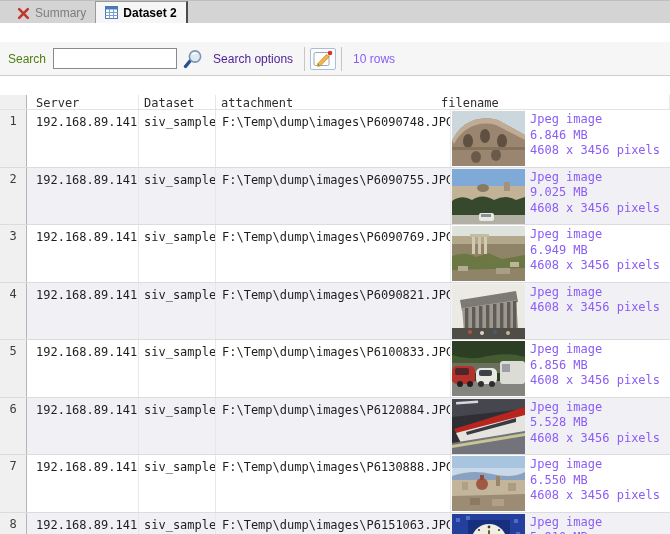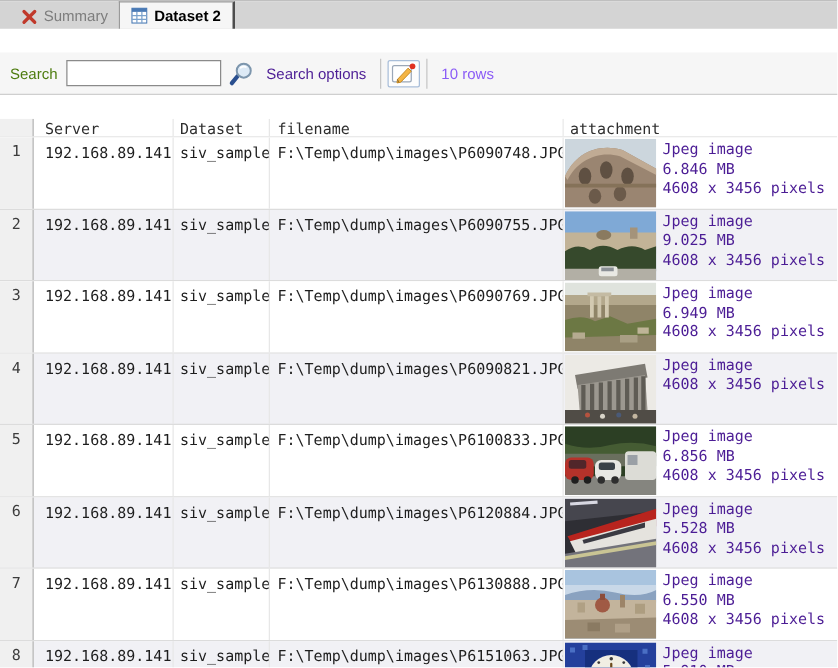--- a/index.html
+++ b/index.html
@@ -40,21 +40,21 @@
   .c-num{flex:0 0 27px;background:#f0f0f0;border-right:1px solid #b6b6b6;text-align:center;color:#3c3c3c;padding-top:4px;}
   .hrow .c-num{padding-top:0;}
   .c-server{flex:0 0 112px;padding:5px 0 0 9px;border-right:1px solid #e7e7e7;}
   .c-db{flex:0 0 77px;padding:5px 0 0 5px;border-right:1px solid #e7e7e7;}
   .c-file{flex:0 0 235px;padding:5px 0 0 6px;border-right:1px solid #e9e9e9;}
   .c-att{flex:1 1 auto;display:flex;align-items:flex-start;padding:1px 0 0 1px;}
   .hrow .c-server,.hrow .c-db,.hrow .c-file{padding-top:1px;}
   .hrow .c-att{padding:1px 0 0 5px;display:block;}
   .thumb{width:73px;height:55px;flex:0 0 73px;display:inline-flex;cursor:pointer;}
   .thumb svg{width:73px;height:55px;display:block;}
-  .ainfo{margin-left:5px;padding-top:1px;color:#4c1d95;line-height:15.5px;display:flex;flex-direction:column;}
+  .ainfo{margin-left:5px;padding-top:1px;color:#8b5cf6;line-height:15.5px;display:flex;flex-direction:column;}
   .row.partial{height:3px;border-bottom:none;}
 </style>
 </head>
 <body>
 
 <div class="app">
 
   <div class="tabstrip">
     <div class="tab inactive">
       <span class="ticon">
@@ -99,22 +99,22 @@
     <span class="vsep"></span>
     <span class="rows-lbl">10 rows</span>
   </div>
 
   <div class="grid">
 
     <div class="hrow">
       <div class="cell c-num"></div>
       <div class="cell c-server">Server</div>
       <div class="cell c-db">Dataset</div>
+      <div class="cell c-att">attachment</div>
       <div class="cell c-file">filename</div>
-      <div class="cell c-att">attachment</div>
     </div>
 
     <div class="row">
       <div class="cell c-num">1</div>
       <div class="cell c-server">192.168.89.141</div>
       <div class="cell c-db">siv_sample</div>
       <div class="cell c-file">F:\Temp\dump\images\P6090748.JPG</div>
       <div class="cell c-att">
         <span class="thumb">
           <svg viewBox="0 0 73 55">

